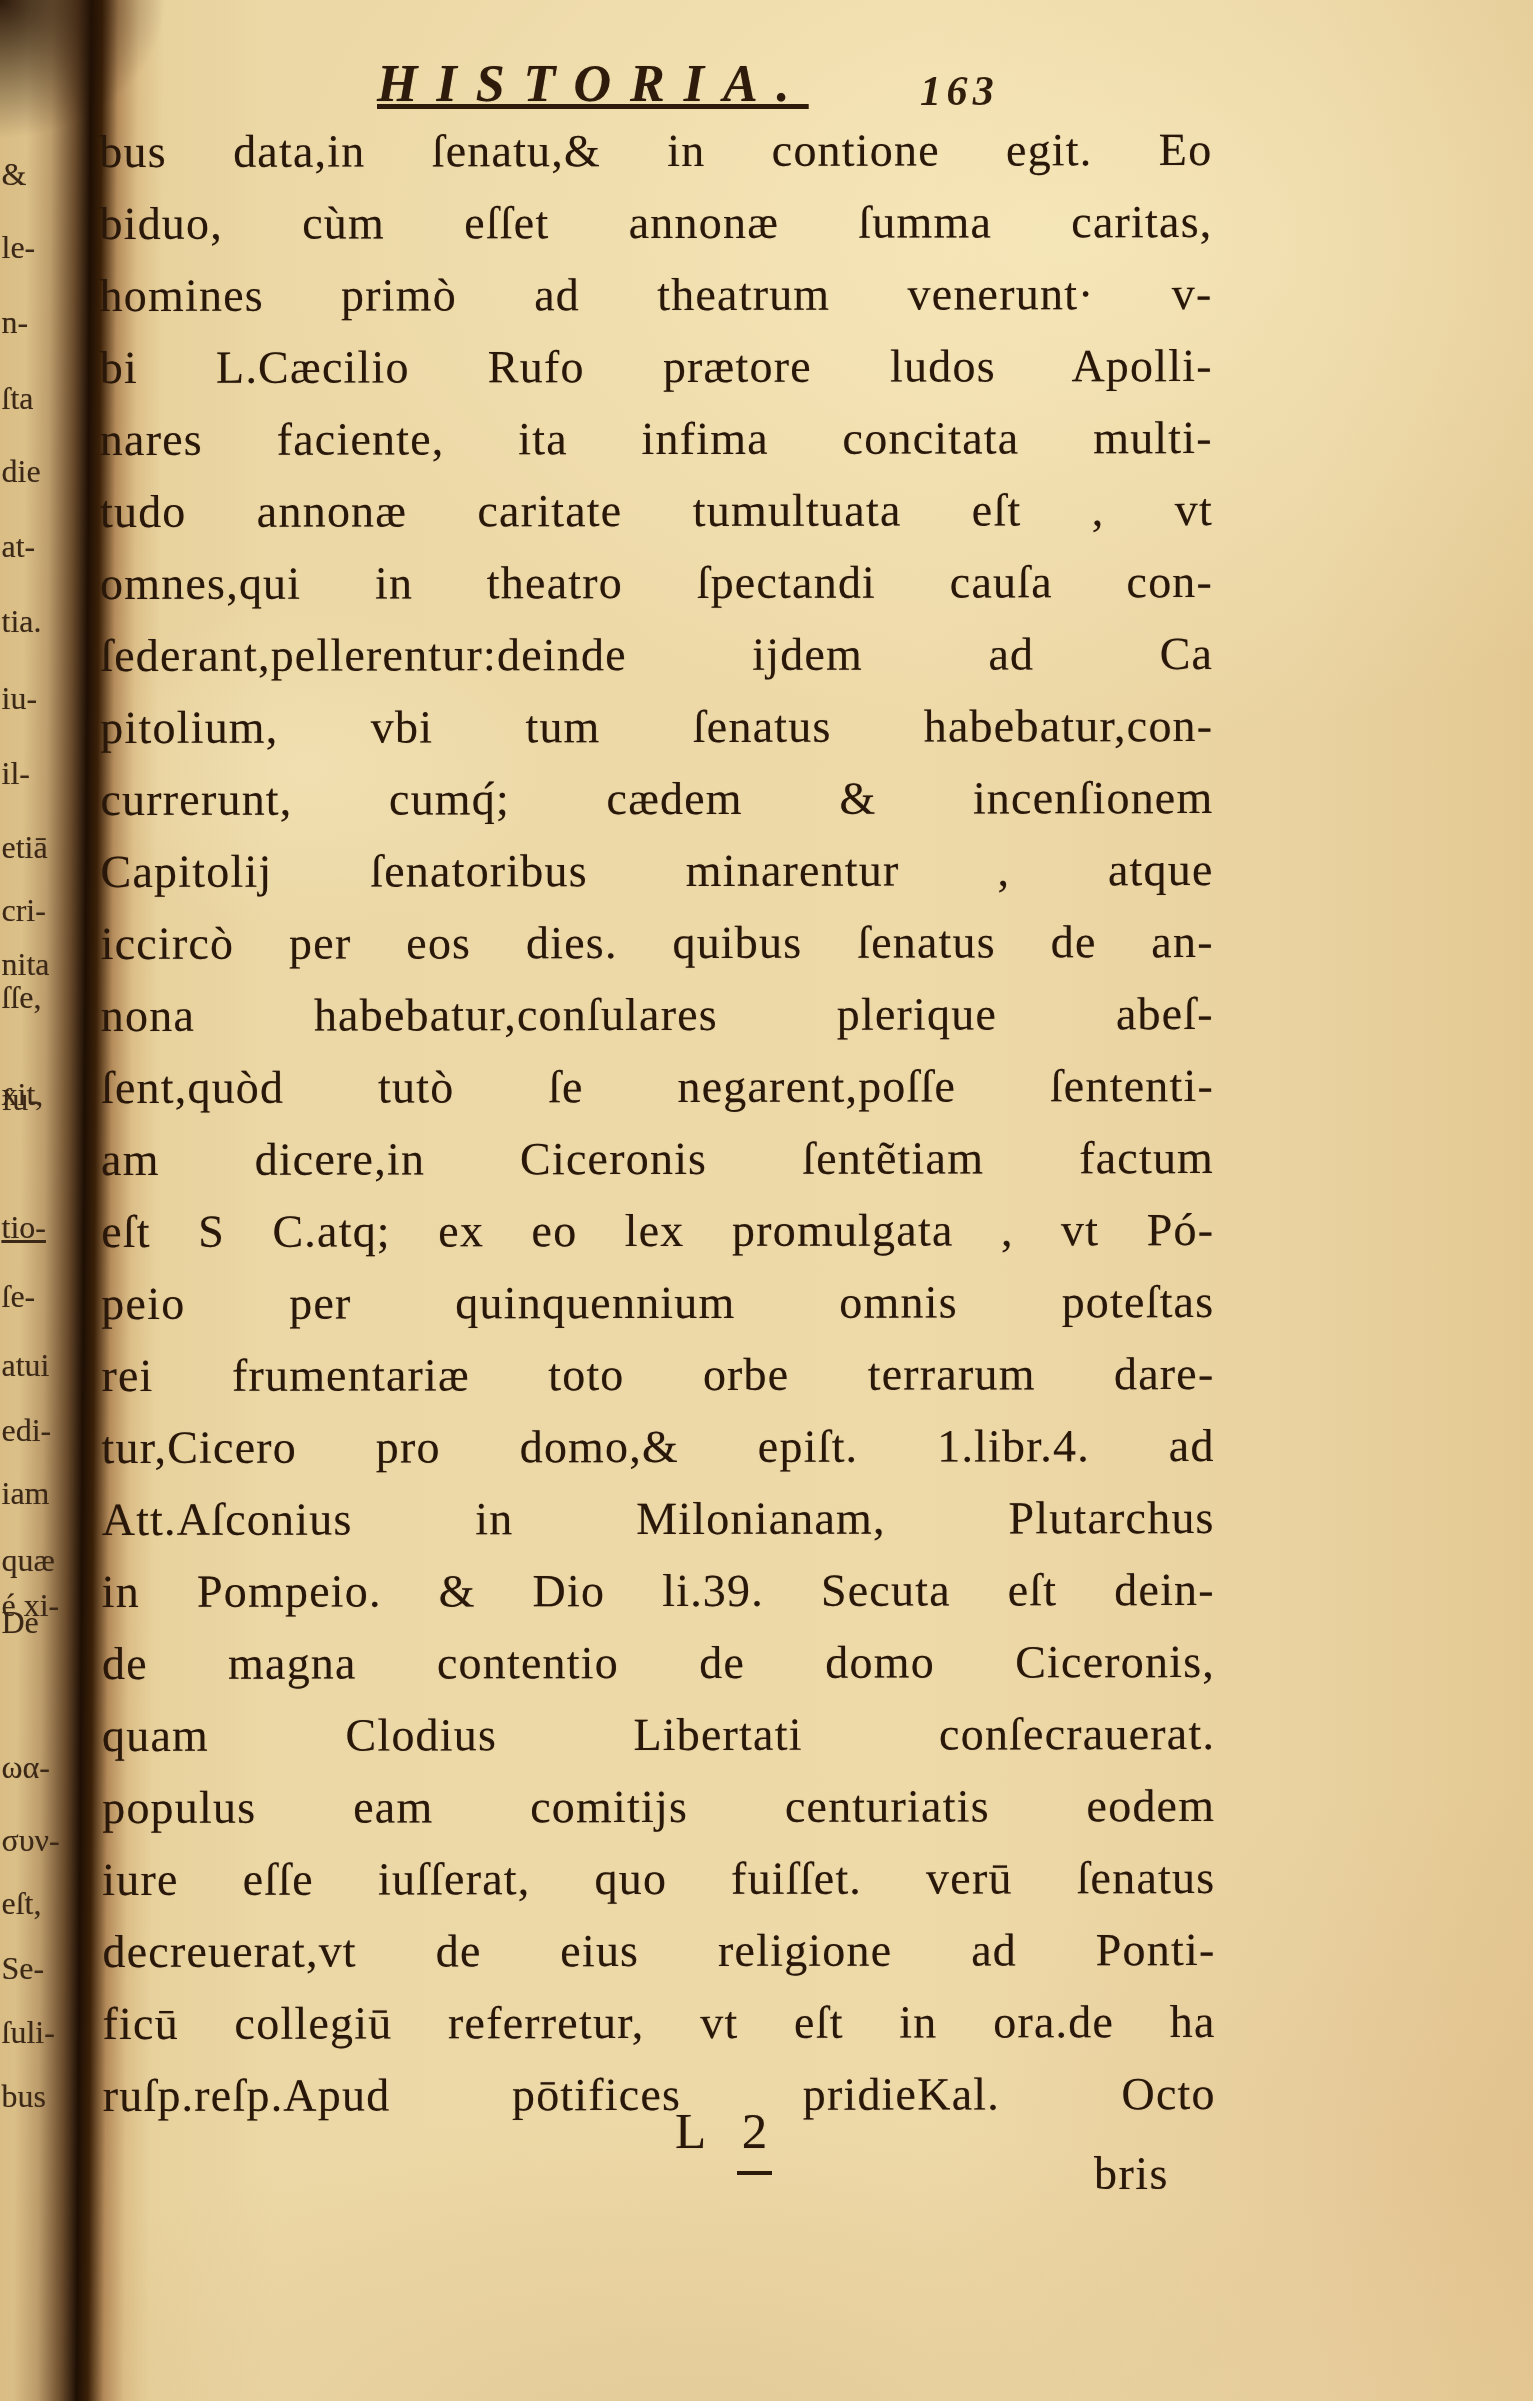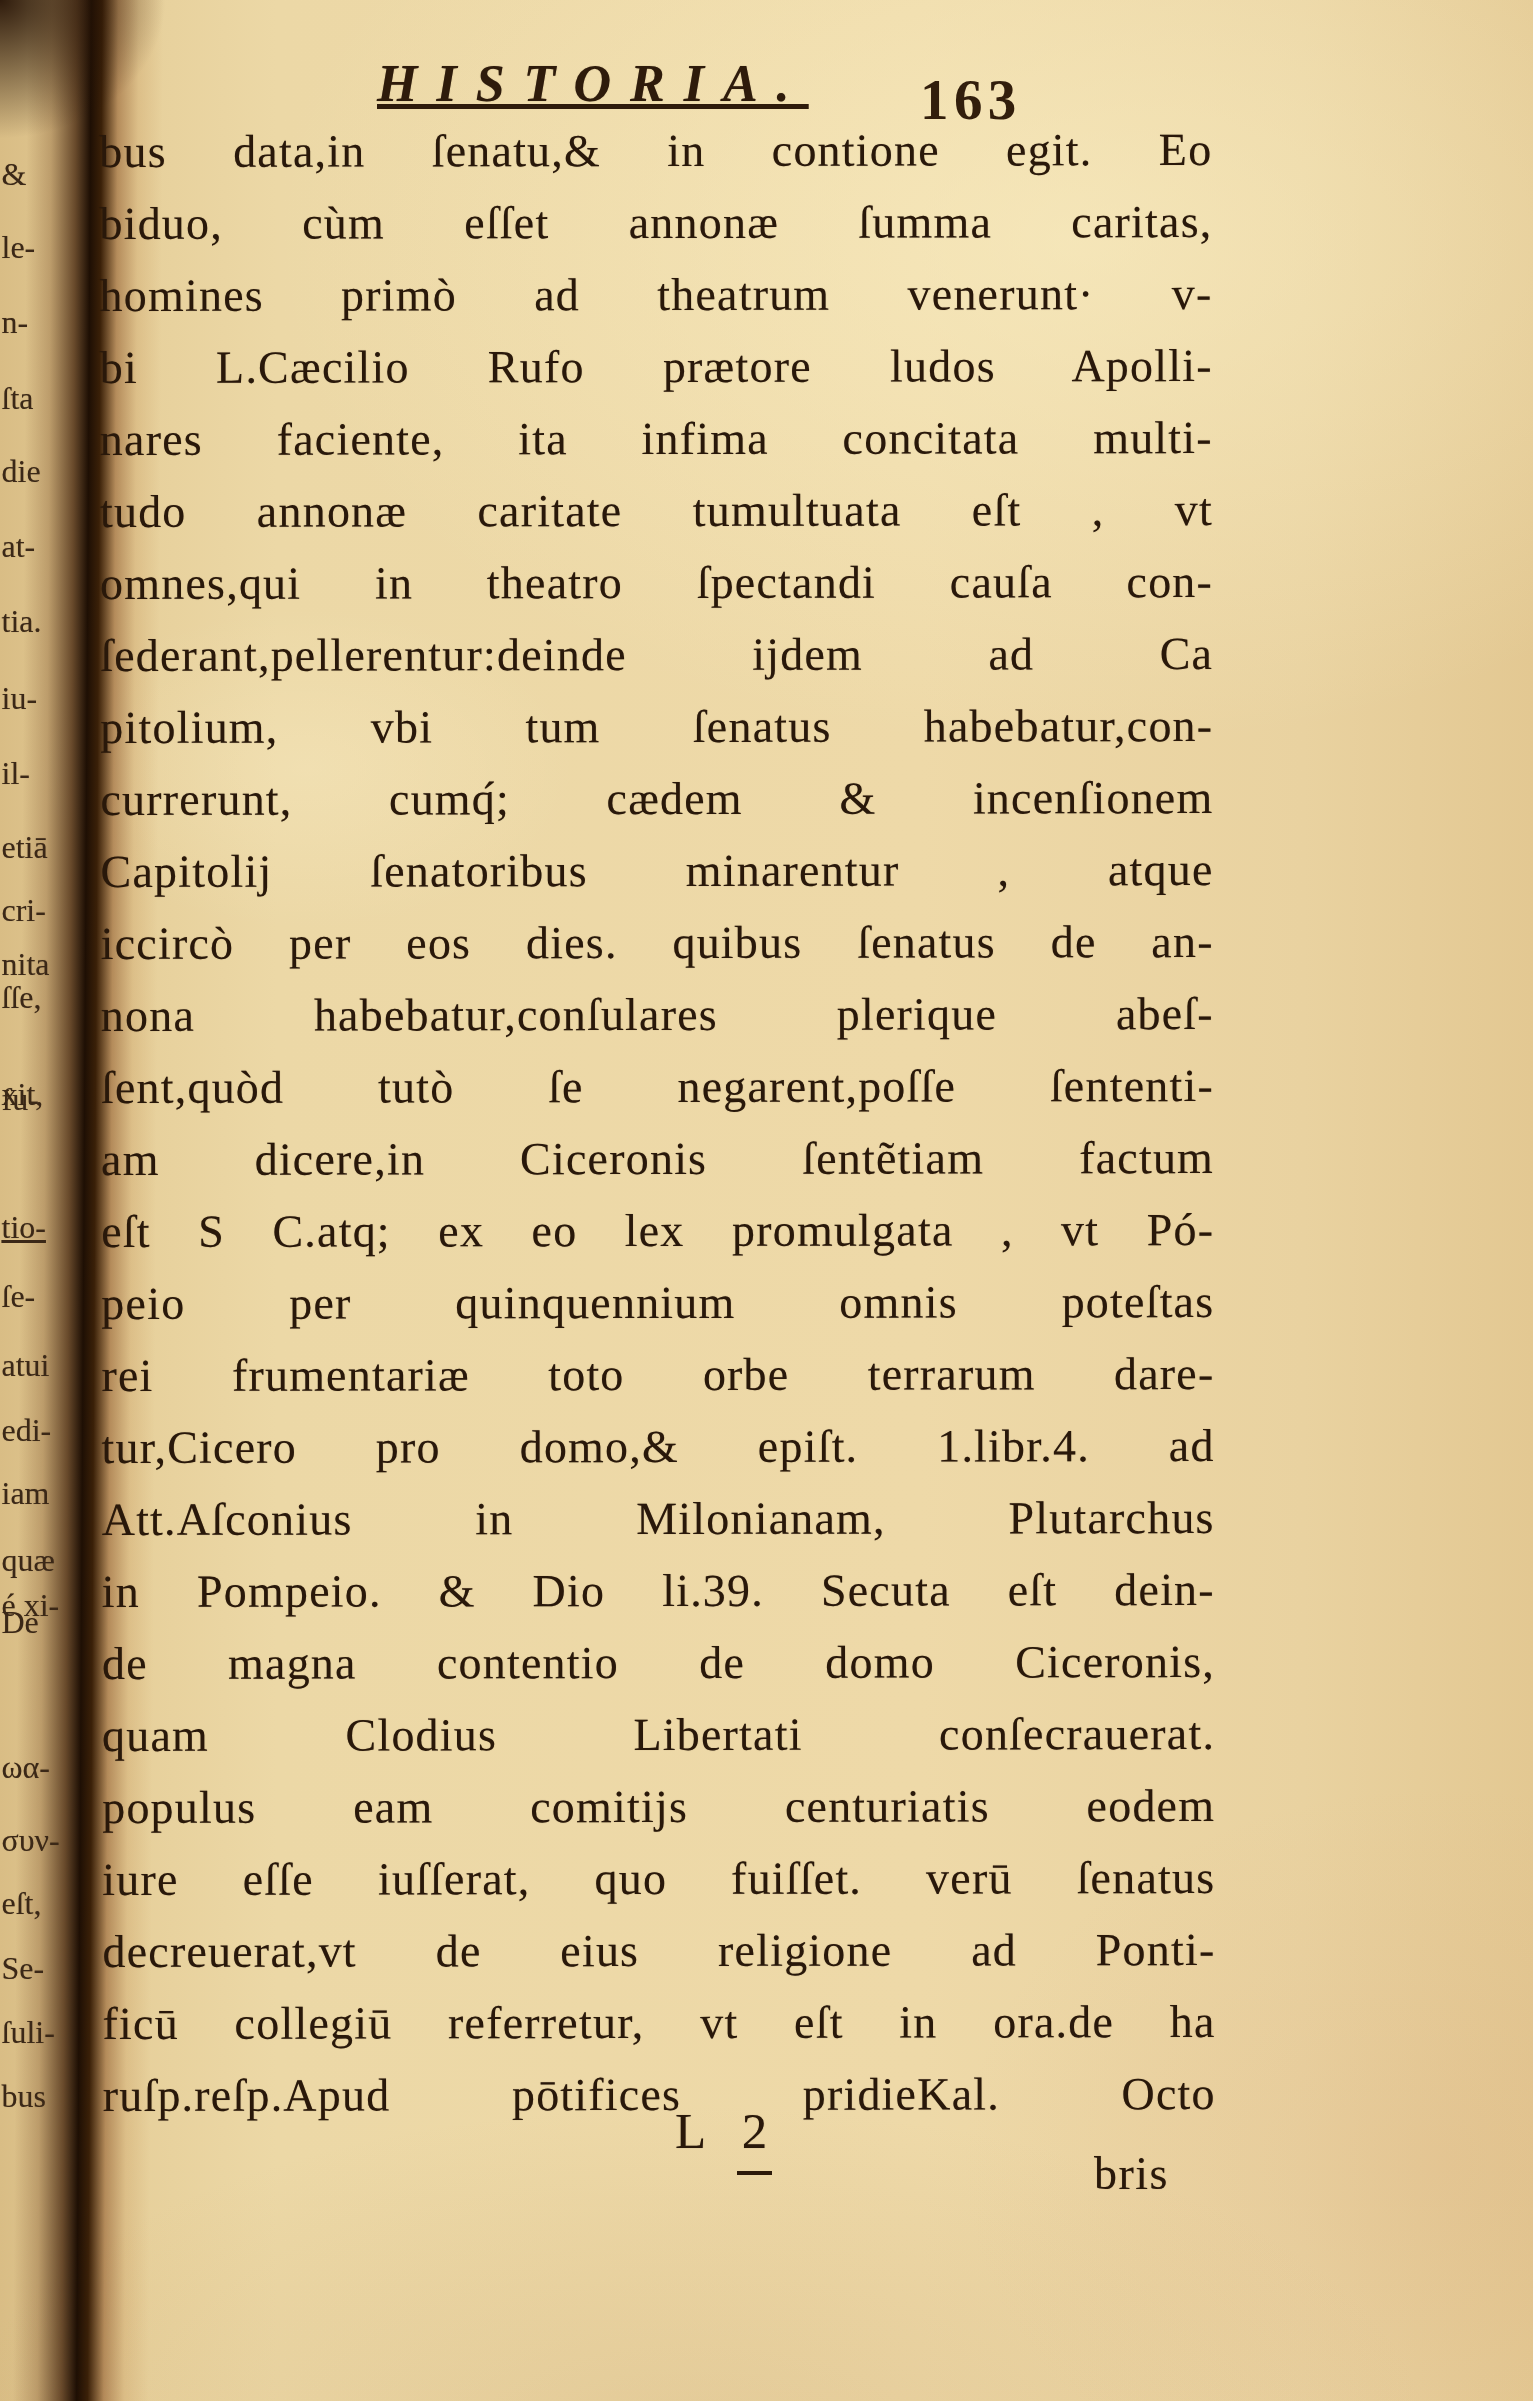--- a/index.html
+++ b/index.html
@@ -35,21 +35,21 @@
   .header-title{
     position:absolute;left:377px;top:54px;
     font-style:italic;font-weight:600;font-size:52px;
     letter-spacing:19px;color:#2e1b0b;
     text-shadow:0 0 0.8px rgba(46,27,11,0.5);
     white-space:nowrap;
     text-decoration:underline;
   }
   .page-number{
     position:absolute;left:920px;top:67px;
-    font-weight:600;font-size:57px;
+    font-style:italic;font-weight:600;font-size:42px;
     letter-spacing:5.4px;color:#321e0c;
     white-space:nowrap;
   }
   .body-block{position:absolute;left:101px;top:115px;transform:rotate(-0.1deg);}
   .body-line{
     width:1113px;height:72px;
     font-size:46px;line-height:71px;
     letter-spacing:1.2px;
     color:#29180a;
     text-align:justify;

